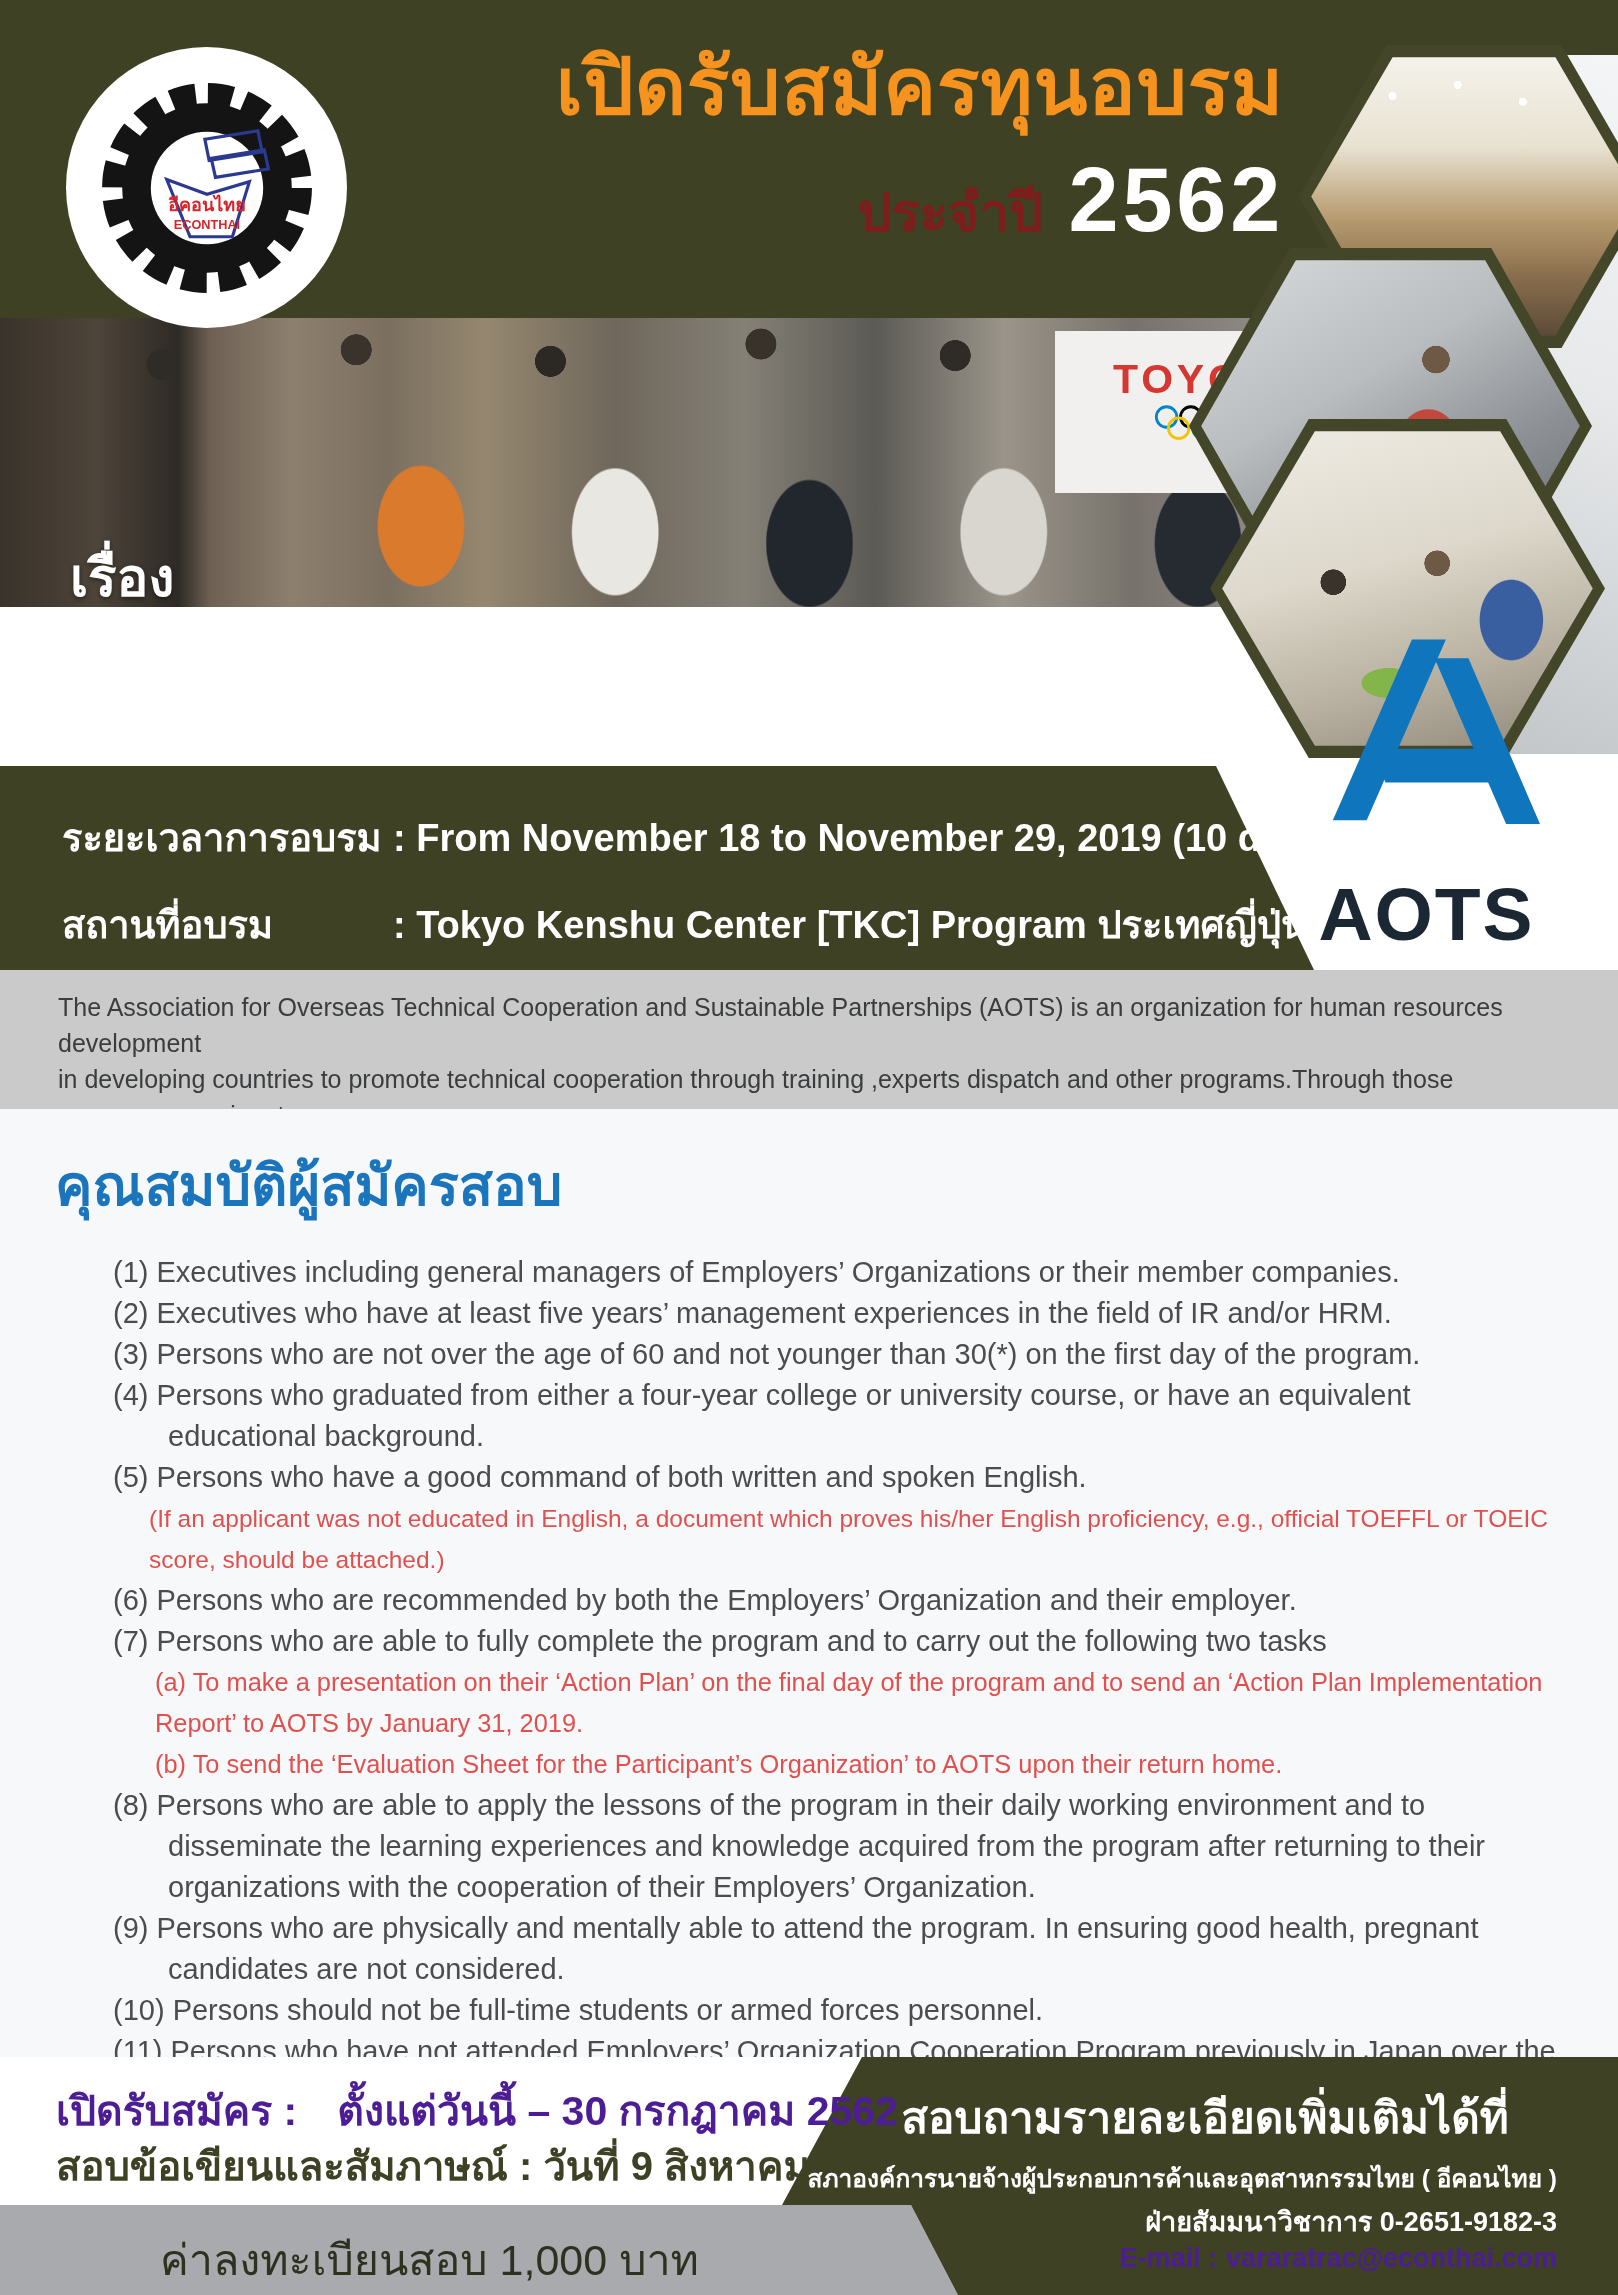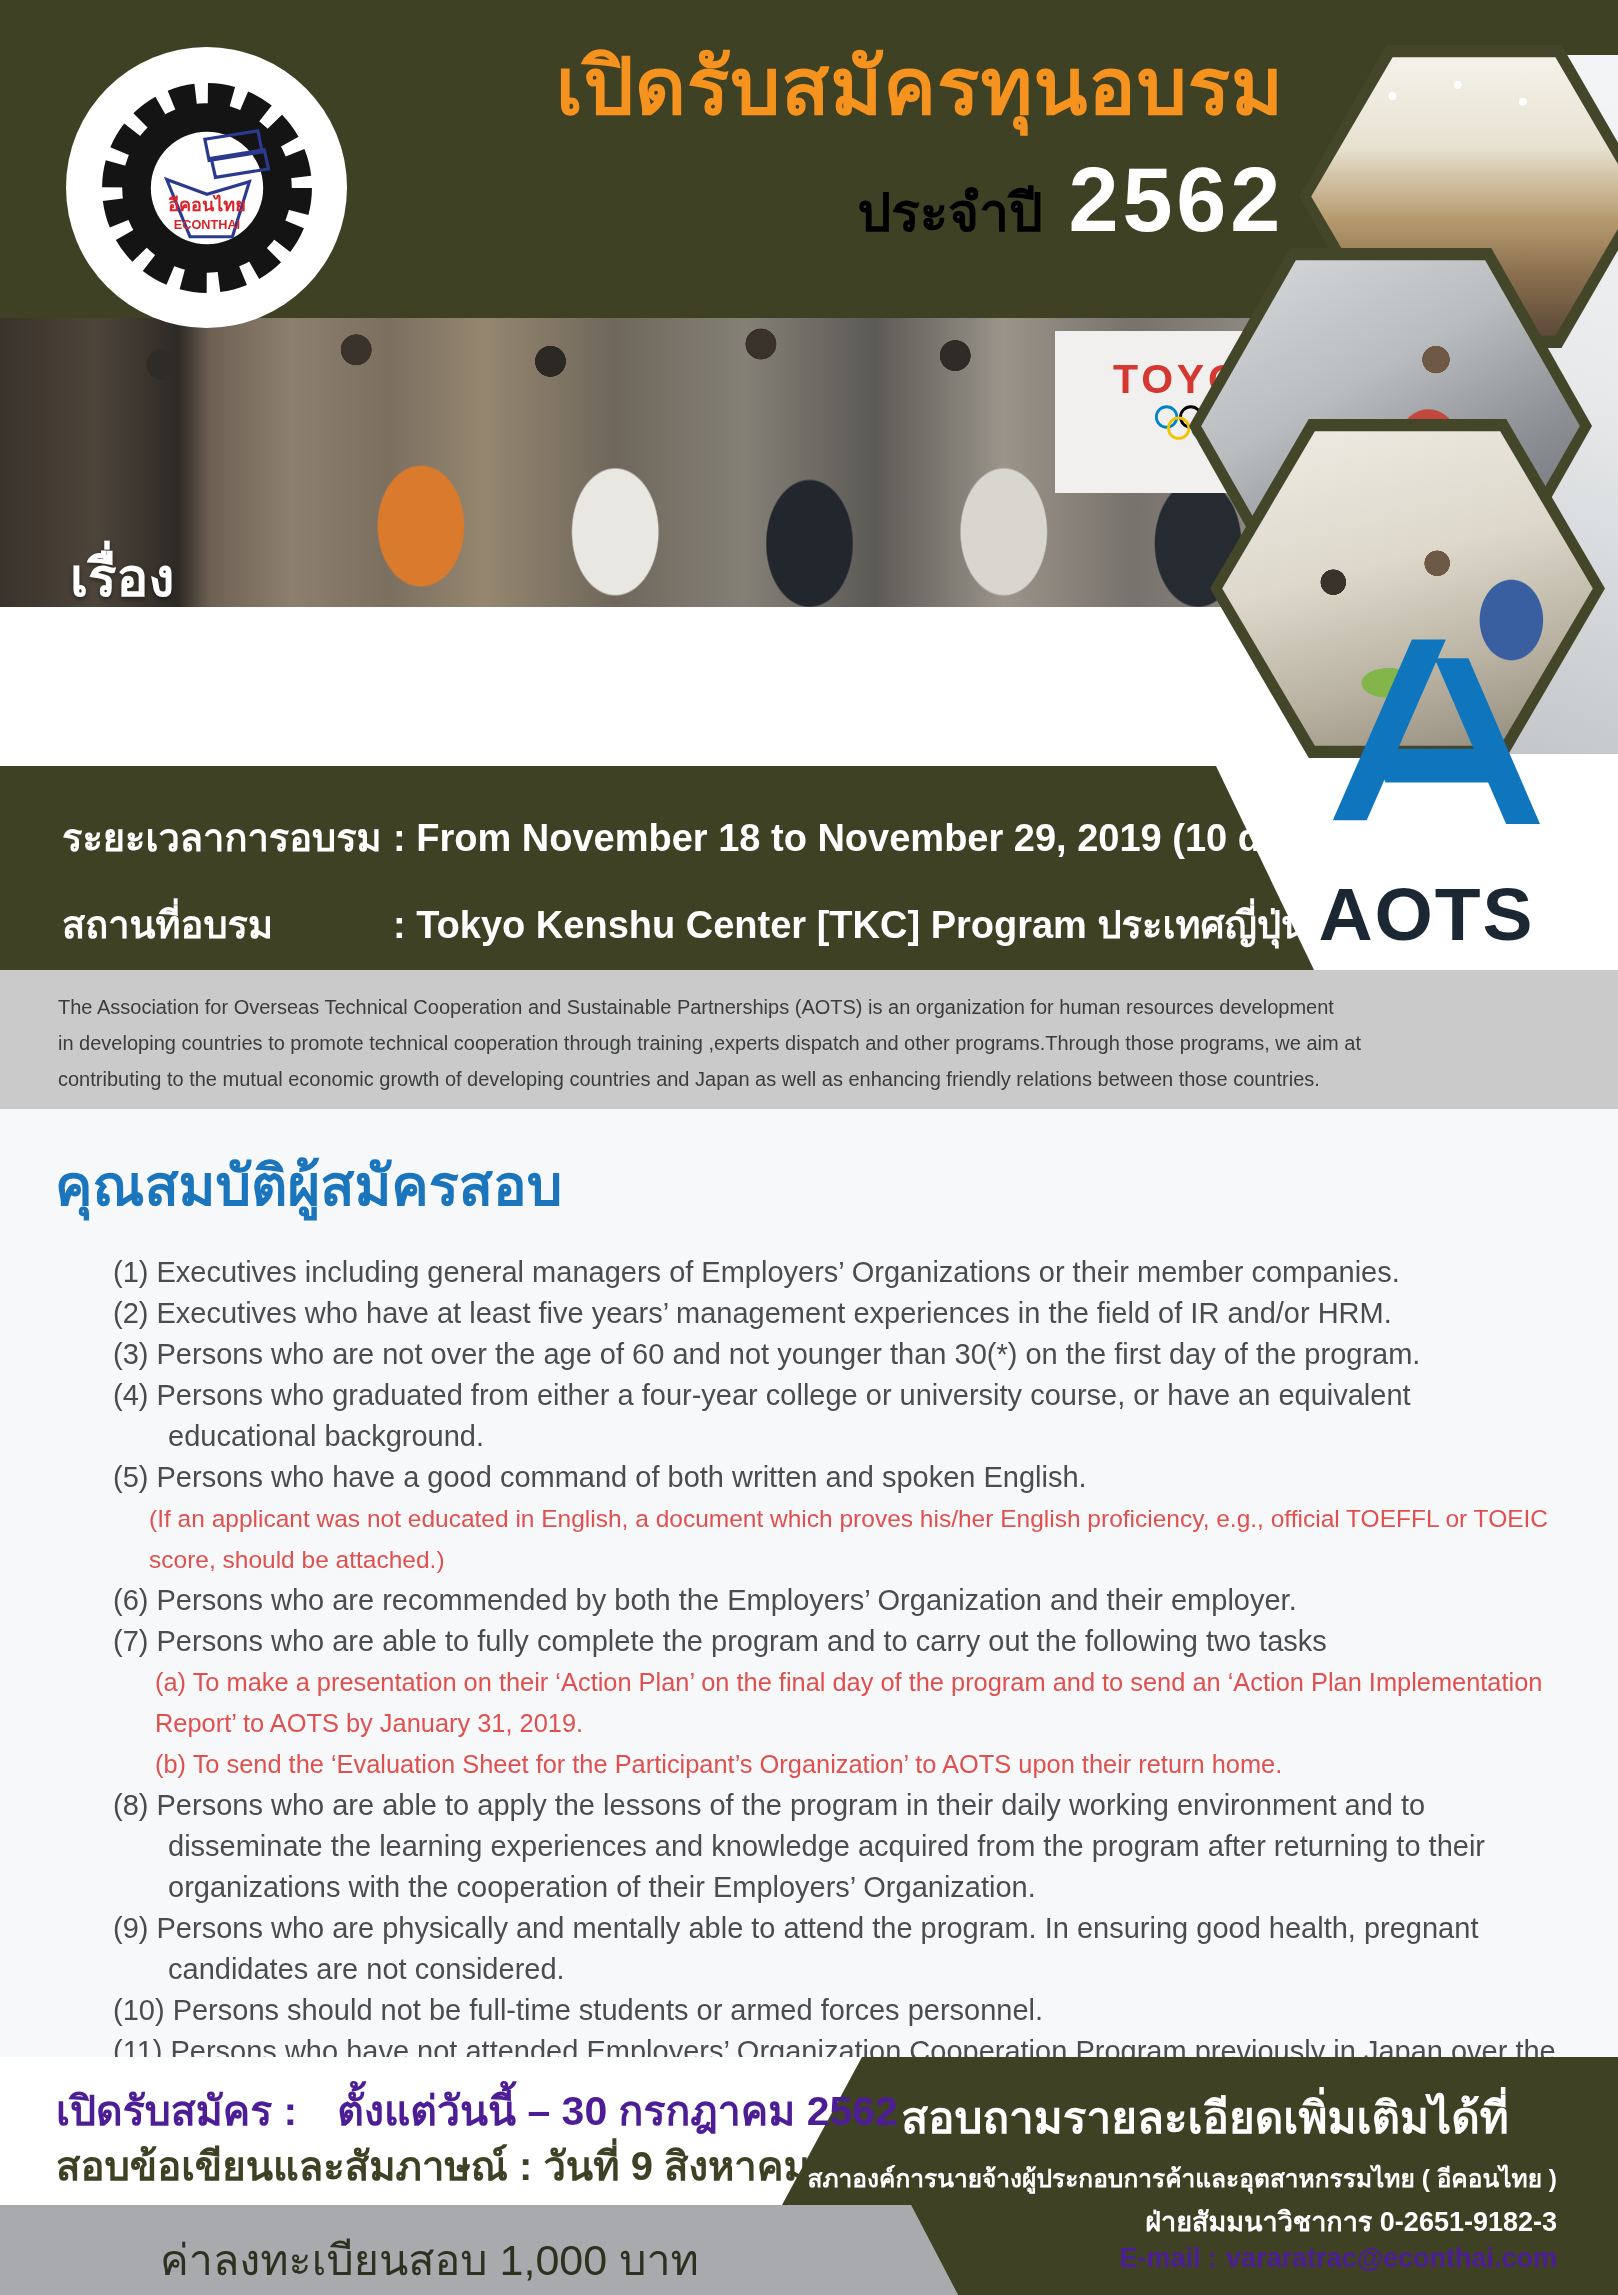--- a/index.html
+++ b/index.html
@@ -25,21 +25,21 @@
   .band-title{position:absolute;left:0;top:607px;width:1619px;height:158px;background:#ffffff;}
   .band-details{position:absolute;left:0;top:766px;width:1619px;height:204px;background:#3e4124;}
   .band-gray{position:absolute;left:0;top:970px;width:1619px;height:139px;background:#c9cac9;}
   .quals{position:absolute;left:0;top:1109px;width:1619px;height:948px;background:#f7f8fa;padding:43px 53px 0 55px;}
   .bottom{position:absolute;left:0;top:2057px;width:1619px;height:238px;background:#ffffff;}
 
   
   .title-block{position:absolute;top:38px;right:335px;text-align:right;z-index:3;}
   .title-line1{font-size:79px;font-weight:bold;color:#f6921e;line-height:98px;letter-spacing:0.9px;}
   .title-line2{margin-top:13px;display:flex;justify-content:flex-end;align-items:baseline;gap:26px;}
-  .title-year-prefix{font-size:53px;font-weight:bold;color:#000000;text-align:center;}
+  .title-year-prefix{font-size:53px;font-weight:bold;color:#7f1d1d;text-align:center;}
   .title-year{font-size:90px;font-weight:bold;color:#ffffff;letter-spacing:3.8px;}
 
   
   .econ-logo{position:absolute;left:66px;top:47px;width:281px;height:281px;border-radius:50%;z-index:6;
     background:radial-gradient(circle,#ffffff 0 75.5%,#d9252a 75.5% 80%,#ffffff 80% 84%,#2b3990 84% 88.5%,#ffffff 88.5% 92.5%,#d9252a 92.5% 100%);
     display:flex;align-items:center;justify-content:center;}
   .econ-logo svg{width:212px;height:212px;}
 
   
   .toyota-panel{position:absolute;left:1055px;top:331px;width:306px;height:162px;background:#f1f0ee;z-index:1;text-align:center;}
@@ -80,21 +80,21 @@
   
   .prog-title{padding:24.5px 0 0 60px;font-size:42px;line-height:54px;font-weight:bold;color:#3e4124;}
 
   
   .d-rows{padding:41px 0 0 62px;}
   .d-row{margin-bottom:26px;font-size:38px;color:#ffffff;}
   .d-label{display:inline-block;width:331px;font-weight:bold;}
   .d-value{font-weight:bold;}
 
   
-  .about{padding:19px 66px 0 58px;font-size:20px;line-height:36px;color:#3b3c3e;}
+  .about{padding:19px 66px 0 58px;font-size:25px;line-height:36px;color:#3b3c3e;}
 
   
   .q-heading{font-size:56px;font-weight:bold;color:#1b75bc;line-height:68px;}
   .q-list{margin-top:32px;}
   .q-item{margin-left:58px;padding-left:55px;text-indent:-55px;font-size:29px;line-height:41px;color:#4b4c4e;max-width:1507px;}
   .q-note{margin-left:94px;font-size:24.5px;line-height:41px;color:#e0504e;}
   .q-sub{margin-left:100px;font-size:25.4px;line-height:41px;color:#e0504e;}
   .age-note{margin:38px 60px 0 38px;font-size:31px;line-height:51px;color:#d05050;}
   .age-note .indent{padding-left:109px;}
 

